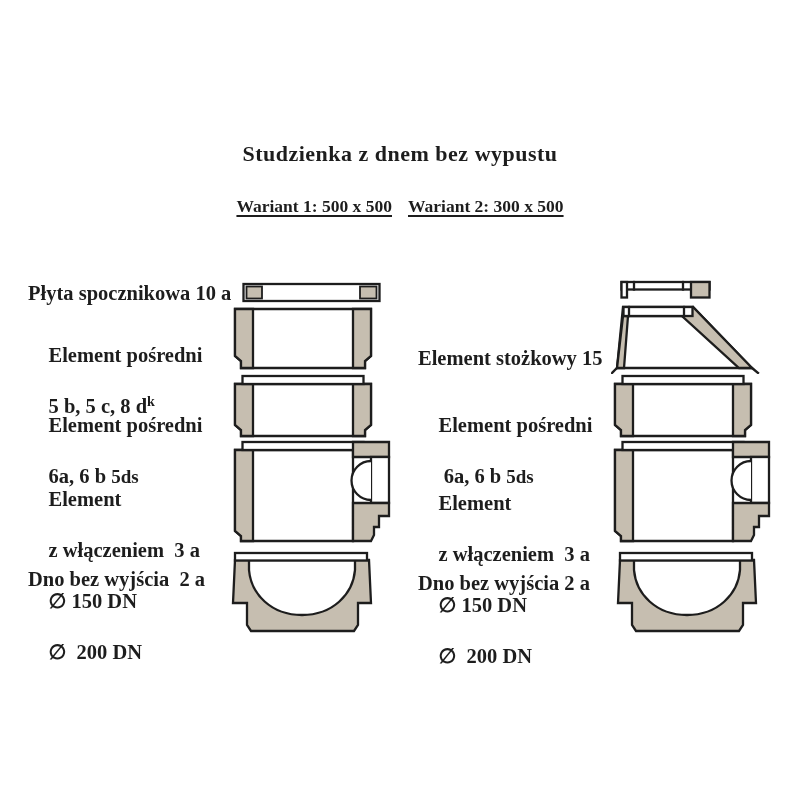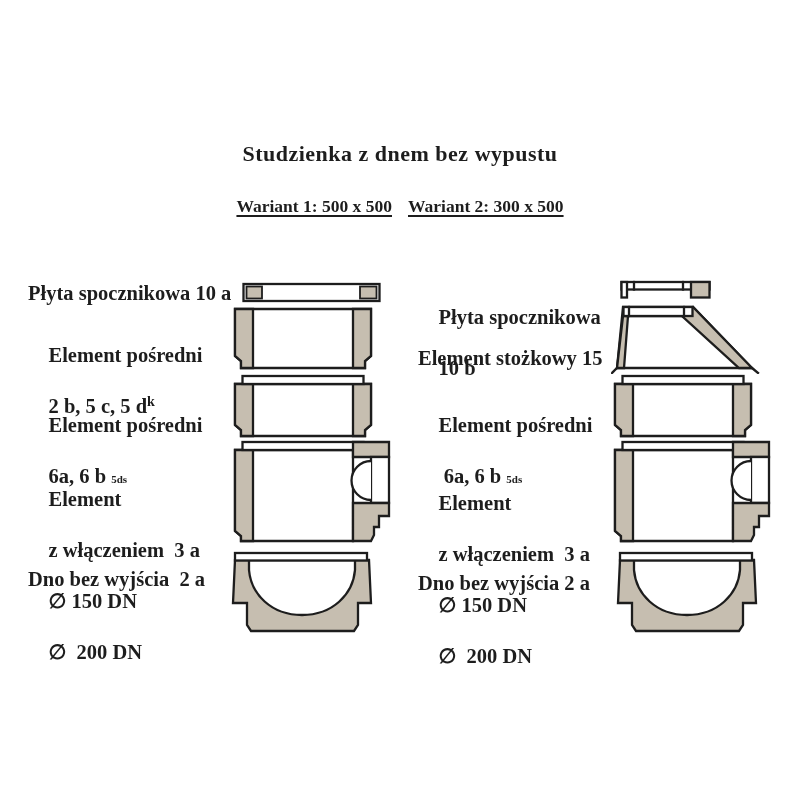--- a/index.html
+++ b/index.html
@@ -5,62 +5,58 @@
   html,body{margin:0;padding:0;background:#fff;}
   .page{position:relative;width:800px;height:800px;background:var(--paper,#fff);overflow:hidden;
         font-family:"Liberation Serif",serif;color:var(--ink,#1d1d1d);}
   .title{position:absolute;left:0;top:141px;width:800px;text-align:center;
          font-size:22px;font-weight:bold;letter-spacing:.5px;}
   .subtitle{position:absolute;left:0;top:196px;width:800px;text-align:center;font-size:17.5px;font-weight:bold;}
   .subtitle .u{text-decoration:underline;text-decoration-thickness:2px;text-underline-offset:3px;}
   .subtitle .gap{display:inline-block;width:16px;}
   .lbl{position:absolute;font-size:20.5px;line-height:25.5px;font-weight:bold;white-space:pre-wrap;}
   .sup{font-size:14px;position:relative;top:-7px;font-weight:bold;}
-  .small{font-size:11px;font-weight:bold;}
+  .small{font-size:19px;font-weight:bold;}
   .draw{position:absolute;}
   .cp{fill:var(--paper,#fff);stroke:var(--ink,#1d1d1d);stroke-width:2.3;stroke-linejoin:miter;}
   .cc{fill:var(--concrete,#c6beb0);stroke:var(--ink,#1d1d1d);stroke-width:2.3;stroke-linejoin:miter;}
   .cc2{fill:var(--concrete,#c6beb0);stroke:var(--ink,#1d1d1d);stroke-width:1.8;}
   .ln{fill:none;stroke:var(--ink,#1d1d1d);stroke-width:2.3;stroke-linecap:square;}
 </style>
 </head>
 <body>
 
 <div class="page">
 
   <div class="title">Studzienka z dnem bez wypustu</div>
   <div class="subtitle">
     <span class="u">Wariant 1: 500 x 500</span><span class="gap"></span><span class="u">Wariant 2: 300 x 500</span>
   </div>
 
   <div class="lbl" style="left:28px;top:281px;">Płyta spocznikowa 10 a</div>
 
   <div class="lbl" style="left:28px;top:317px;">
     <span>Element pośredni</span><br>
-    <span>2 b, 5 c, 5 d</span><span class="sup">k</span>
+    <span>5 b, 5 c, 8 d</span><span class="sup">k</span>
   </div>
 
   <div class="lbl" style="left:28px;top:387px;">
     <span>Element pośredni</span><br>
     <span>6a, 6 b </span><span class="small">5ds</span>
   </div>
 
   <div class="lbl" style="left:28px;top:461px;">
     <span>Element</span><br>
     <span>z włączeniem  3 a</span><br>
     <span>∅ 150 DN</span><br>
     <span>∅  200 DN</span>
   </div>
 
   <div class="lbl" style="left:28px;top:567px;">Dno bez wyjścia  2 a</div>
 
-  <div class="lbl" style="left:418px;top:279px;">
-    <span>Płyta spocznikowa</span><br>
-    <span>10 b</span>
-  </div>
 
   <div class="lbl" style="left:418px;top:346px;">Element stożkowy 15</div>
 
   <div class="lbl" style="left:418px;top:387px;">
     <span>Element pośredni</span><br>
     <span> 6a, 6 b </span><span class="small">5ds</span>
   </div>
 
   <div class="lbl" style="left:418px;top:465px;">
     <span>Element</span><br>

